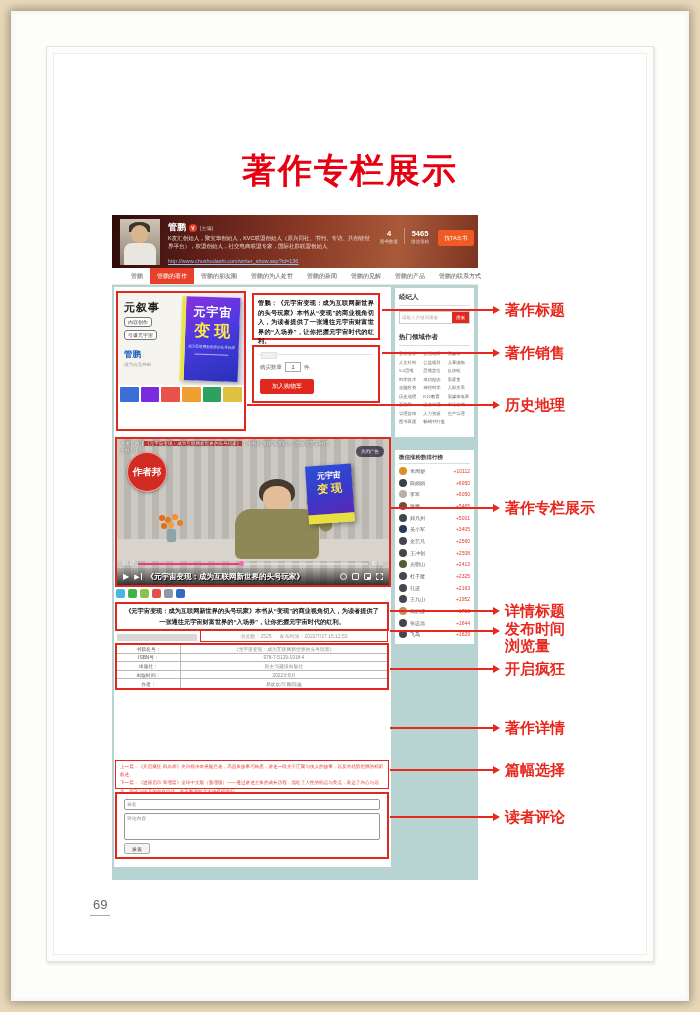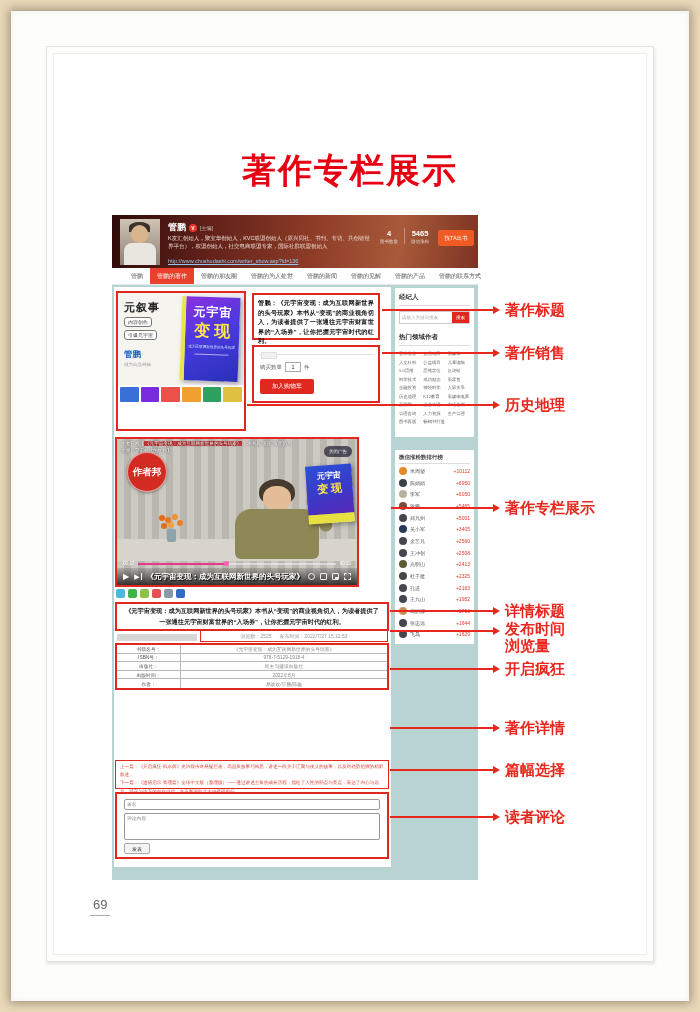--- a/index.html
+++ b/index.html
@@ -88,21 +88,21 @@
   .rank-list .rank-row:nth-of-type(1) .rank-av{background:#e08a28}
   .rank-list .rank-row:nth-of-type(2) .rank-av{background:#384048}
   .rank-list .rank-row:nth-of-type(3) .rank-av{background:#b8b0a0}
   .rank-list .rank-row:nth-of-type(4) .rank-av{background:#7a4a3a}
   .rank-list .rank-row:nth-of-type(6) .rank-av{background:#2a3a5a}
   .rank-list .rank-row:nth-of-type(9) .rank-av{background:#5a5a34}
   .rank-list .rank-row:nth-of-type(13) .rank-av{background:#c09060}
   .rank-name{font-size:5px;color:#555;flex:1;white-space:nowrap;overflow:hidden}
   .rank-val{font-size:5px;color:#e03a28}
   
-  .vd{position:absolute;left:3px;top:222px;width:244px;height:150px;border:2px solid #e0281e;overflow:hidden;
+  .vd{position:absolute;left:3px;top:222px;width:276px;height:150px;border:2px solid #e0281e;overflow:hidden;
       background:repeating-linear-gradient(90deg,#ccc9c3 0 7px,#bab7b1 7px 14px)}
   .vd-desk{position:absolute;left:0;right:0;bottom:24px;height:22px;background:#d8d3cb}
   .vd-top{position:absolute;top:2px;left:4px;right:58px;font-size:4.6px;color:#fff;line-height:1.5;text-shadow:0 0 2px #000}
   .vd-top .hl{background:rgba(190,30,30,.85);padding:0 1px}
   .vd-badge{position:absolute;left:10px;top:13px;width:40px;height:40px;border-radius:50%;background:#d22b22;color:#fff;
             font-family:"Liberation Serif",serif;font-size:9.5px;font-weight:bold;display:flex;align-items:center;justify-content:center;
             border:1px solid rgba(255,255,255,.55);box-shadow:0 1px 3px rgba(0,0,0,.35)}
   .vd-ad{position:absolute;right:5px;top:7px;height:11px;padding:0 5px;border:none;border-radius:6px;background:rgba(30,30,50,.72);color:#eee;font-size:4.5px;line-height:11px}
   .vd-person{position:absolute;left:112px;top:40px;width:96px;height:84px}
   .p-hair{position:absolute;left:30px;top:0;width:36px;height:26px;background:#453a30;border-radius:50% 50% 42% 42%}

